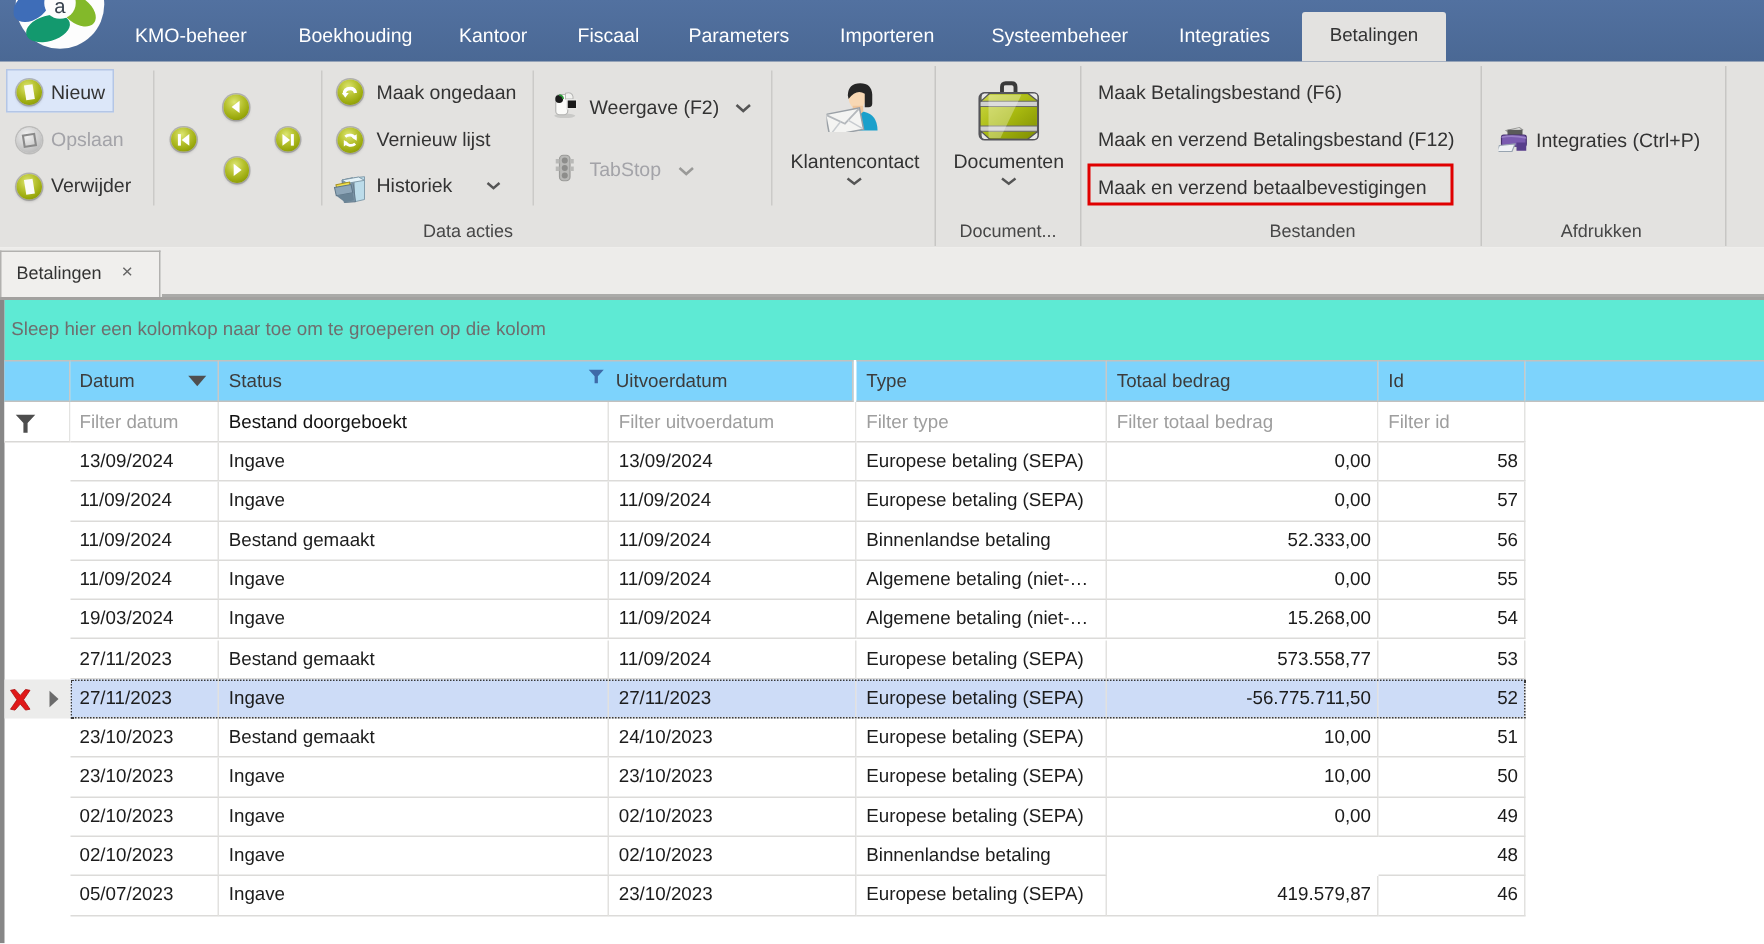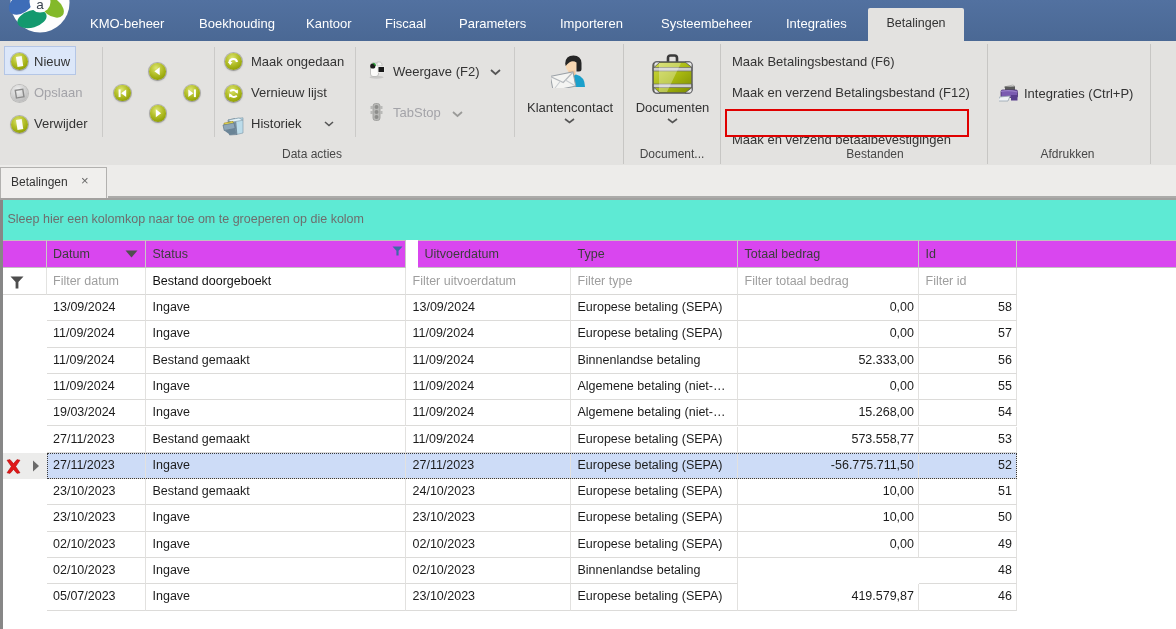--- a/index.html
+++ b/index.html
@@ -41,21 +41,21 @@
 #doctab .t { position:absolute; left:10px; top:7px; font-size:12px; color:#333; }
 #doctab .x { position:absolute; left:80px; top:5px; font-size:13px; color:#666; }
 
 
 #content { position:absolute; left:0; top:200px; width:1176px; height:429px; background:#fff; }
 #leftedge { position:absolute; left:0; top:0; width:2.8px; height:429px; background:#878787; }
 #grouppanel { position:absolute; left:2.5px; top:0; width:1173.5px; height:40px; background:#5eead4; }
 #grouppanel .hint { position:absolute; left:5px; top:11.5px; font-size:12.5px; color:#6e6e6e; }
 
 
-.hcell { position:absolute; top:40px; height:28px; background:#d946ef;
+.hcell { position:absolute; top:40px; height:28px; background:#7dd3fc;
   border-top:1px solid #c2c1bf; border-bottom:1px solid #c2c1bf; border-right:1px solid #c9c8c6; }
 .hcell .t { position:absolute; left:6.5px; top:6px; font-size:12.5px; color:#3c3c3c; white-space:nowrap; }
 .fcell { position:absolute; top:68px; height:27px; background:#fff; border-right:1px solid #e3e3e1;
   border-bottom:1px solid #d9d8d6; }
 .fcell .t { position:absolute; left:6.5px; top:5.5px; font-size:12.5px; color:#9e9e9e; white-space:nowrap; }
 .fcell .t.on { color:#111; }
 .drow { position:absolute; height:26.3px; }
 .dcell { position:absolute; top:0; height:26.3px; border-right:1px solid #e2e1df;
   border-bottom:1px solid #dcdbd9; font-size:12.5px; color:#1c1c1c; line-height:25.3px;
   padding-left:6.5px; white-space:nowrap; overflow:hidden; }
@@ -235,21 +235,21 @@
       <path d="M9 9 l-4 0 a2.5 2.5 0 0 0 -2 2.5 l0 3 l6 -5.5 Z" fill="#e8e8e6" stroke="#55555a" stroke-width="0.8"></path>
       <path d="M9 40 l-4 0 a2.5 2.5 0 0 1 -2 -2.5 l0 -3 l6 5.5 Z" fill="#e8e8e6" stroke="#55555a" stroke-width="0.8"></path>
     </svg>
     <div class="rbtxt" style="left:625px; top:59px; width:95px; text-align:center;">Documenten</div>
     <svg class="chev" style="left:667px; top:77px;" width="11" height="6">
         <polyline points="1,1 5.5,4.5 10,1" fill="none" stroke="#555" stroke-width="1.6"></polyline>
       </svg>
 
     <div class="rbtxt" style="left:732px; top:12.5px;">Maak Betalingsbestand (F6)</div>
     <div class="rbtxt" style="left:732px; top:44px;">Maak en verzend Betalingsbestand (F12)</div>
-    <div class="rbtxt" style="left:732px; top:91px;">Maak en verzend betaalbevestigingen</div>
+    <div class="rbtxt" style="left:732px; top:76px;">Maak en verzend betaalbevestigingen</div>
     <div class="abs" style="left:725px; top:67.5px; width:244px; height:28.5px; border:2px solid #e00000;"></div>
 
     <svg class="abs" style="left:999px; top:42px;" width="21" height="20">
       <polygon points="5,4 14,2 16,3.5 7,5.5" fill="#f0f0ee" stroke="#9a9a98" stroke-width="0.7"></polygon>
       <rect x="6" y="3.5" width="10" height="4.5" fill="#5a5a5a"></rect>
       <rect x="2" y="7" width="16.5" height="7.5" rx="1.5" fill="#7a5bb0" stroke="#46306e" stroke-width="0.8"></rect>
       <path d="M2 9 Q9 7.5 18.5 9.5 L18.5 8.5 Q10 6 2 8 Z" fill="#9a80c8"></path>
       <polygon points="0.5,14 11,13 9,18 -1,18" fill="#eff2f5" stroke="#98a4b0" stroke-width="0.8"></polygon>
       <rect x="12" y="12" width="6.5" height="5.5" fill="#583e8c"></rect>
     </svg>
@@ -271,21 +271,21 @@
     </div>
     <div id="leftedge"></div>
 
     <div class="hcell" style="left:2.5px; width:44px;"></div>
     <div class="hcell" style="left:46.5px; width:99.5px;">
         <span class="t">Datum</span>
       </div>
     <div class="hcell" style="left:146px; width:260px;">
         <span class="t">Status</span>
       </div>
-    <div class="hcell" style="left:418px; width:165px;">
+    <div class="hcell" style="left:404px; width:165px;">
         <span class="t">Uitvoerdatum</span>
       </div>
     <div class="hcell" style="left:571px; width:167px;">
         <span class="t">Type</span>
       </div>
     <div class="hcell" style="left:738px; width:181px;">
         <span class="t">Totaal bedrag</span>
       </div>
     <div class="hcell" style="left:919px; width:98px;">
         <span class="t">Id</span>

